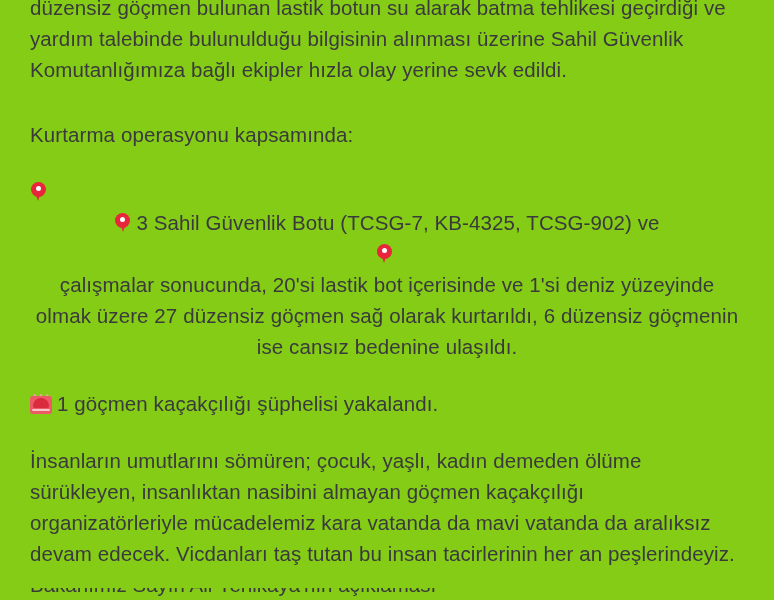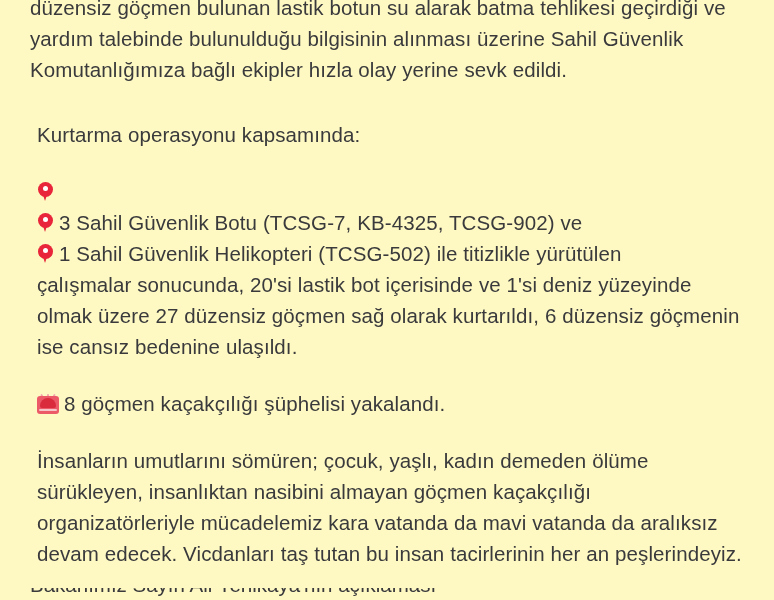--- a/index.html
+++ b/index.html
@@ -10,40 +10,40 @@
   body {
     width: 774px;
     height: 600px;
     overflow: hidden;
     font-family: "Liberation Sans", sans-serif;
   }
   .page {
     position: relative;
     width: 774px;
     height: 600px;
-    background: #fef9c3;
+    background: #84cc16;
     box-sizing: border-box;
     padding: 0 30px 0 30px;
   }
   .article {
     color: #3a3a3c;
     font-size: 20.5px;
     line-height: 31px;
     letter-spacing: 0.1px;
   }
   .para {
     margin: 0;
     padding: 0;
   }
   .para + .para {
     margin-top: 26px;
-    margin-left: 7px;
   }
   .para.tight + .para.tight {
     margin-top: 0;
+    text-align: center;
   }
   .first-para {
     position: relative;
     top: -8px;
   }
   .pin-icon {
     display: inline-block;
     width: 18px;
     height: 24px;
     position: relative;
@@ -160,30 +160,30 @@
 
     <p class="para tight">
       <span class="pin-icon">
         <span class="head"></span><span class="tip"></span><span class="dot"></span>
       </span><span class="list-line-text">3 Sahil Güvenlik Botu (TCSG-7, KB-4325, TCSG-902) ve</span>
     </p>
 
     <p class="para tight">
       <span class="pin-icon">
         <span class="head"></span><span class="tip"></span><span class="dot"></span>
-      </span><span class="list-line-text">1 Sahil Güvenlik Helikopteri (TCSG-502) ile titizlikle yürütülen</span>
+      </span>
     </p>
 
     <p class="para tight">çalışmalar sonucunda, 20'si lastik bot içerisinde ve 1'si deniz yüzeyinde olmak üzere 27 düzensiz göçmen sağ olarak kurtarıldı, 6 düzensiz göçmenin ise cansız bedenine ulaşıldı.</p>
 
     <p class="para">
       <span class="siren-icon">
         <span class="ray l"></span><span class="ray c"></span><span class="ray r"></span>
         <span class="base"></span><span class="dome"></span><span class="bar"></span>
-      </span><span>8 göçmen kaçakçılığı şüphelisi yakalandı.</span>
+      </span><span>1 göçmen kaçakçılığı şüphelisi yakalandı.</span>
     </p>
 
     <p class="para">İnsanların umutlarını sömüren; çocuk, yaşlı, kadın demeden ölüme sürükleyen, insanlıktan nasibini almayan göçmen kaçakçılığı organizatörleriyle mücadelemiz kara vatanda da mavi vatanda da aralıksız devam edecek. Vicdanları taş tutan bu insan tacirlerinin her an peşlerindeyiz.</p>
 
   </div>
 
   <div class="bottom-cut">
     <span class="cut-text">Bakanımız Sayın Ali Yerlikaya'nın açıklaması</span>
   </div>
 </div>

